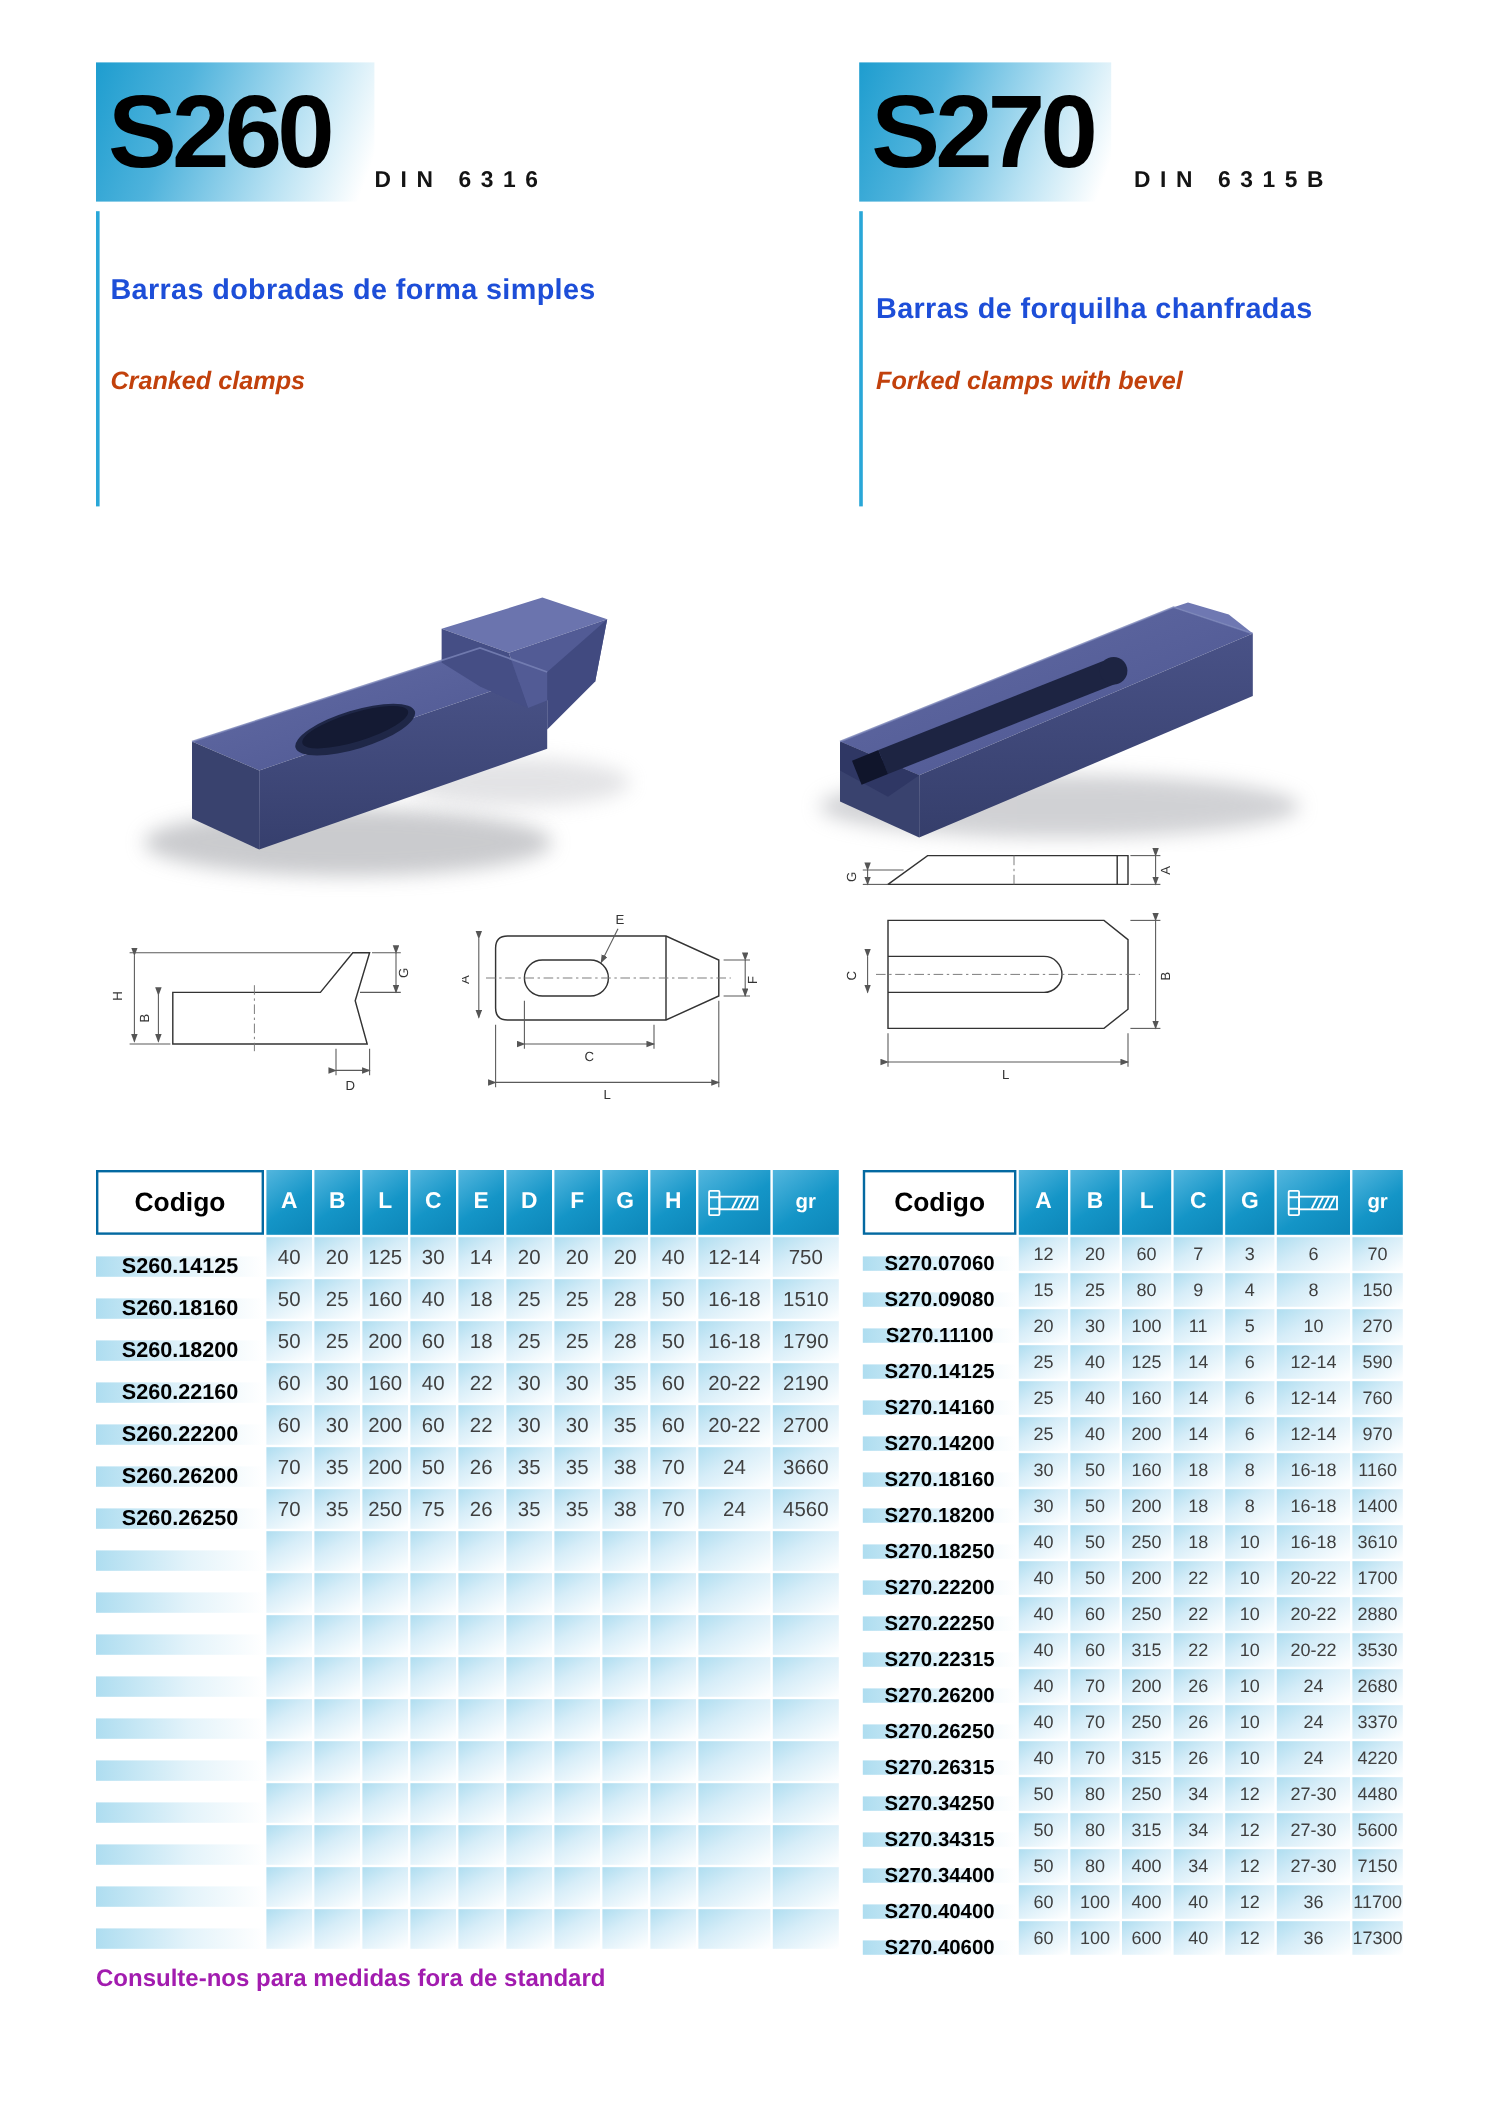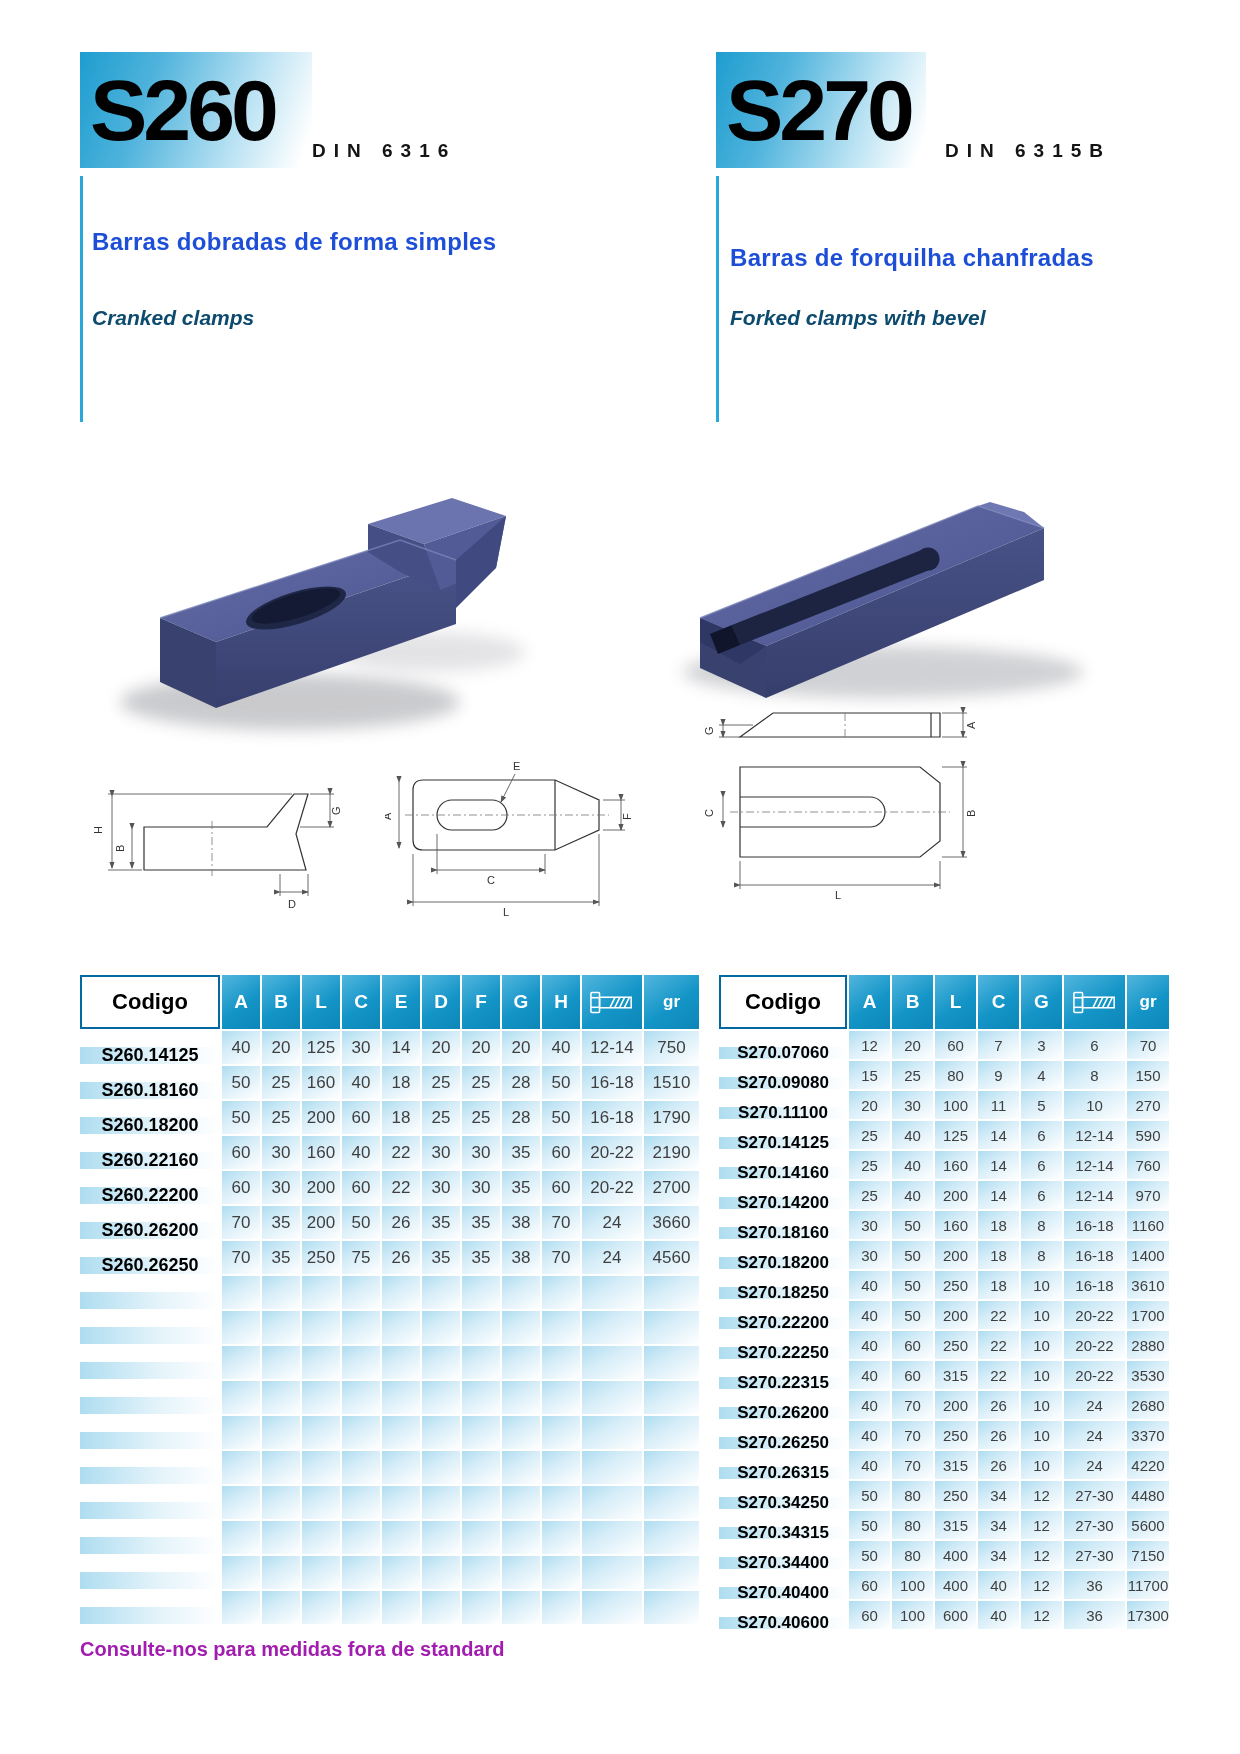--- a/index.html
+++ b/index.html
@@ -14,21 +14,21 @@
   .pos-logo-r{left:716px;top:52px;width:200px;height:116px;}
   .din{position:absolute;font-size:19px;font-weight:700;letter-spacing:8px;color:#141414;}
   .pos-din-l{left:312px;top:140px;}
   .pos-din-r{left:945px;top:140px;}
   .accent{position:absolute;width:3px;background:#29a7d8;}
   .pos-accent-l{left:80px;top:176px;height:246px;}
   .pos-accent-r{left:716px;top:176px;height:246px;}
   .title{position:absolute;margin:0;font-size:24px;font-weight:800;letter-spacing:.3px;color:#1d4ed8;}
   .pos-title-l{left:92px;top:228px;}
   .pos-title-r{left:730px;top:244px;}
-  .subtitle{position:absolute;margin:0;font-size:21px;font-weight:700;font-style:italic;color:#0c4a6e;}
+  .subtitle{position:absolute;margin:0;font-size:21px;font-weight:700;font-style:italic;color:#c2410c;}
   .pos-sub-l{left:92px;top:306px;}
   .pos-sub-r{left:730px;top:306px;}
 
   
   .photo,.drawing{position:absolute;}
   .pos-photo-l{left:100px;top:412px;}
   .pos-photo-r{left:648px;top:410px;}
   .pos-draw-side-l{left:82px;top:742px;}
   .pos-draw-top-l{left:385px;top:742px;}
   .pos-draw-r{left:695px;top:685px;}

